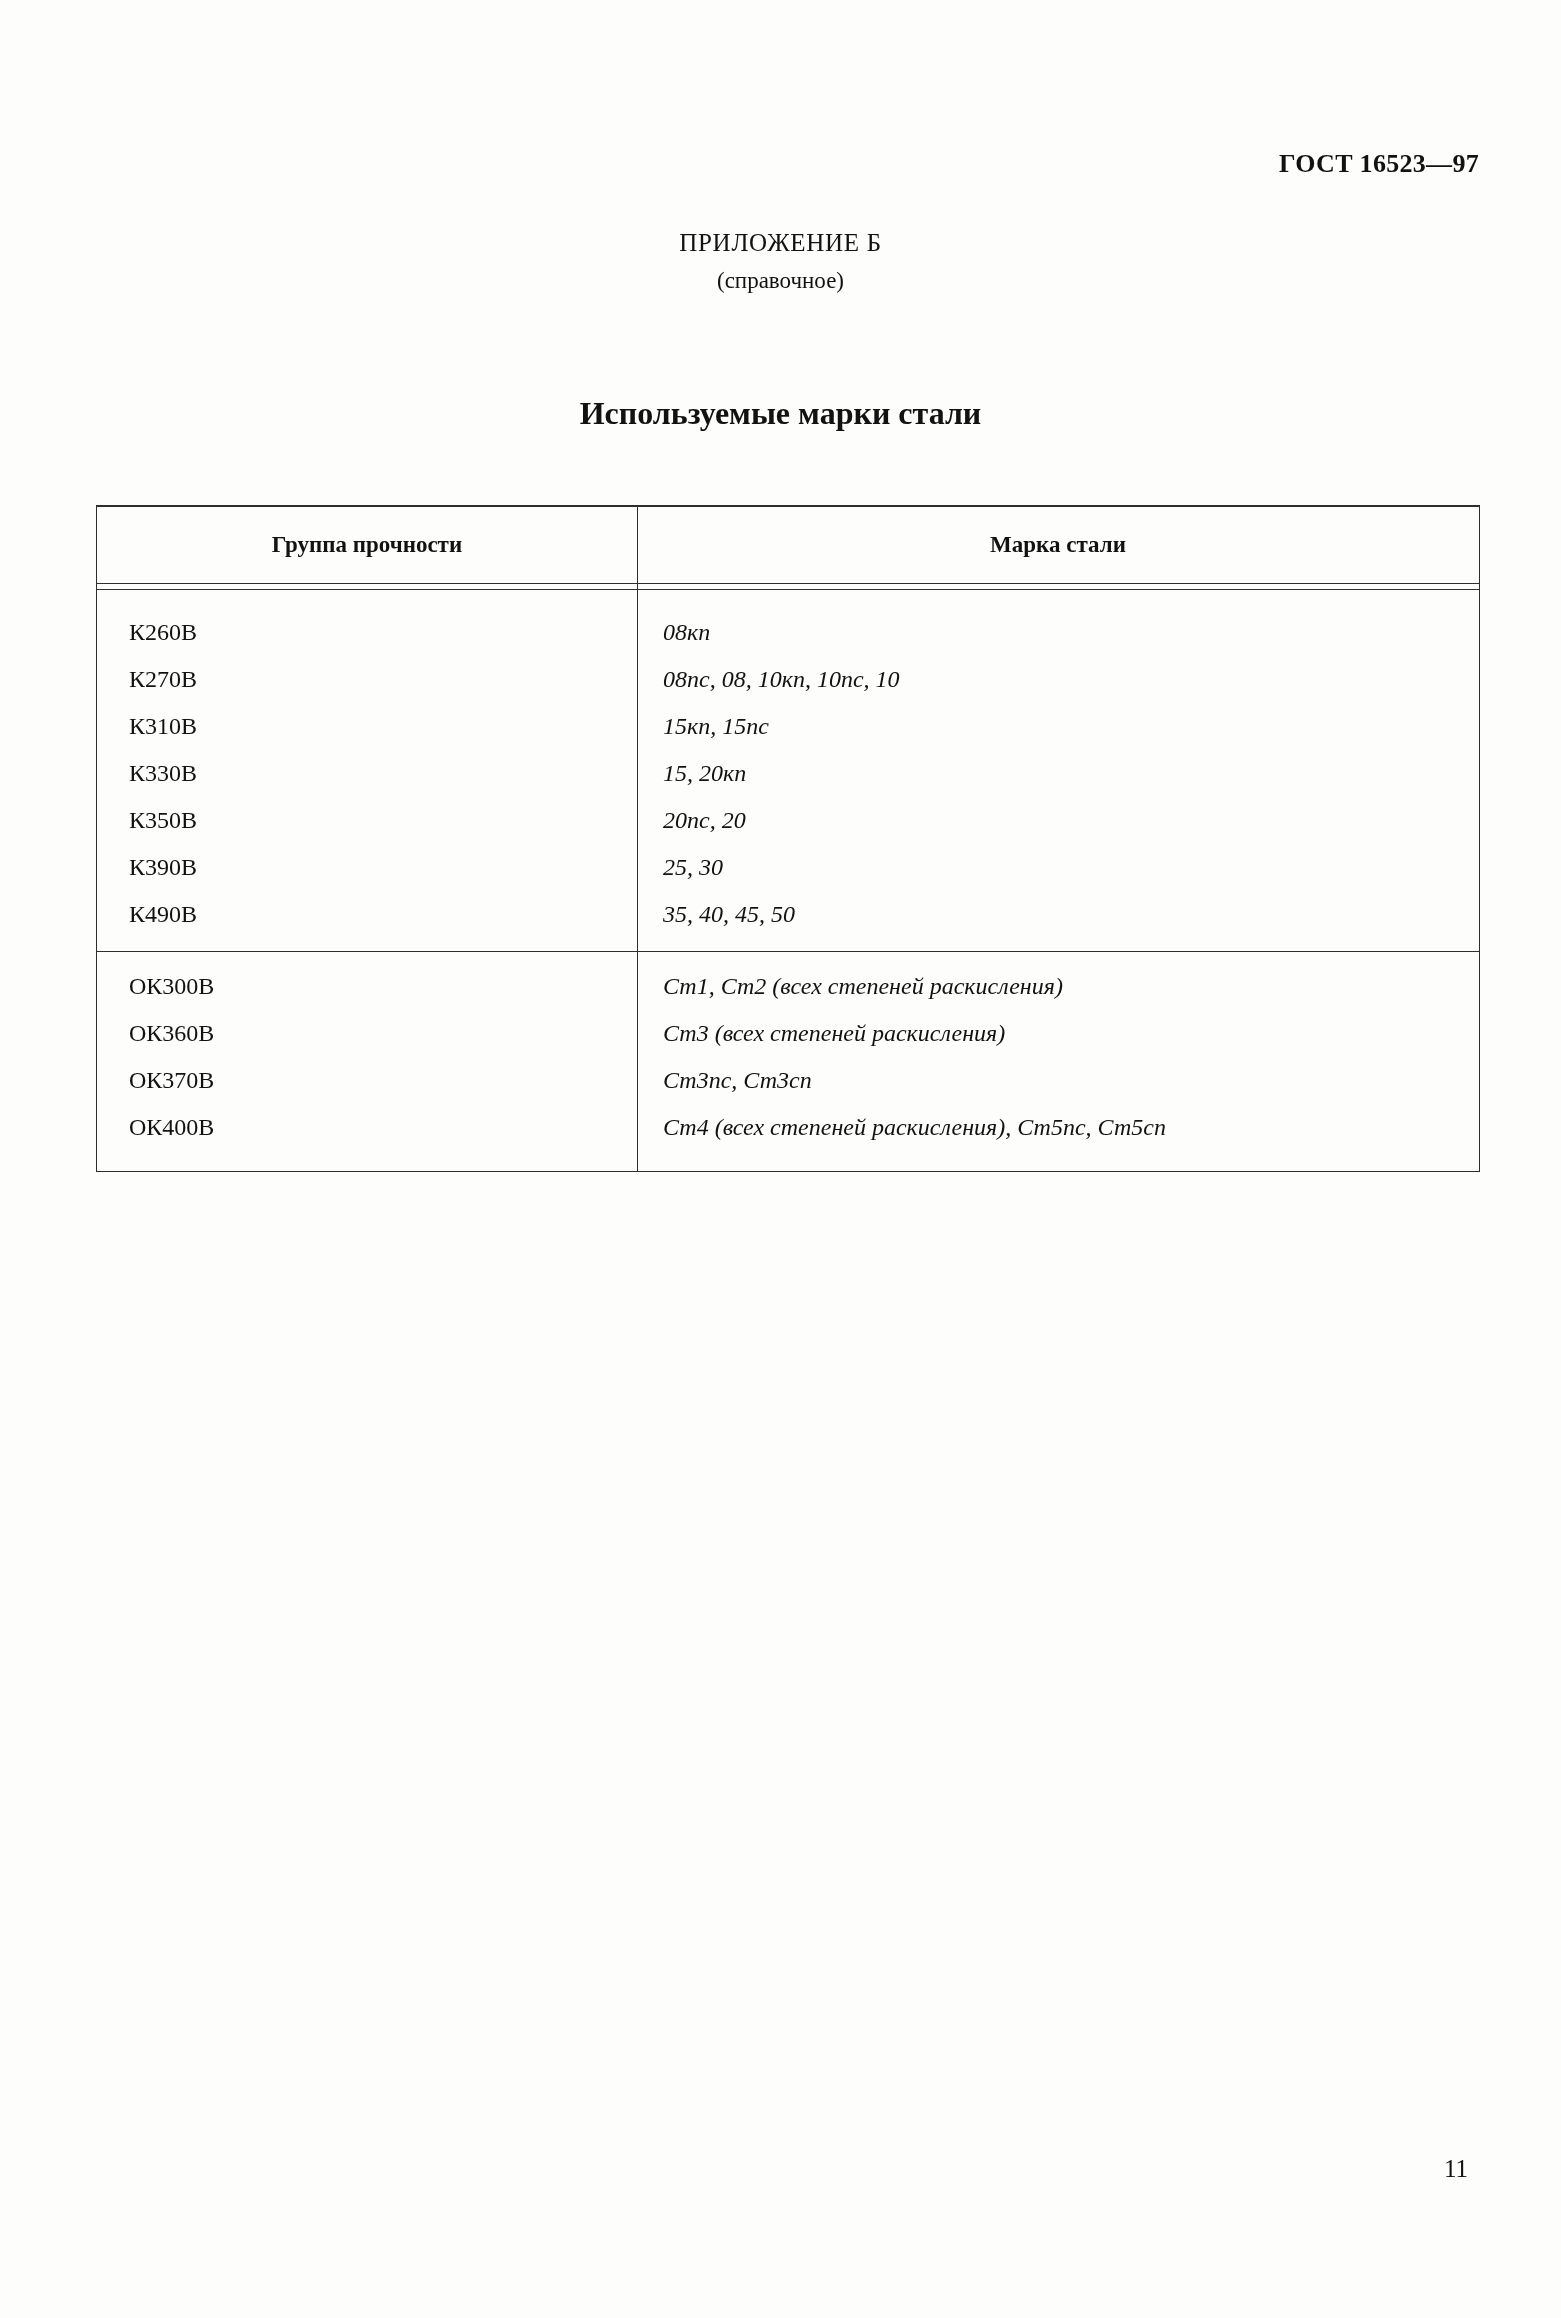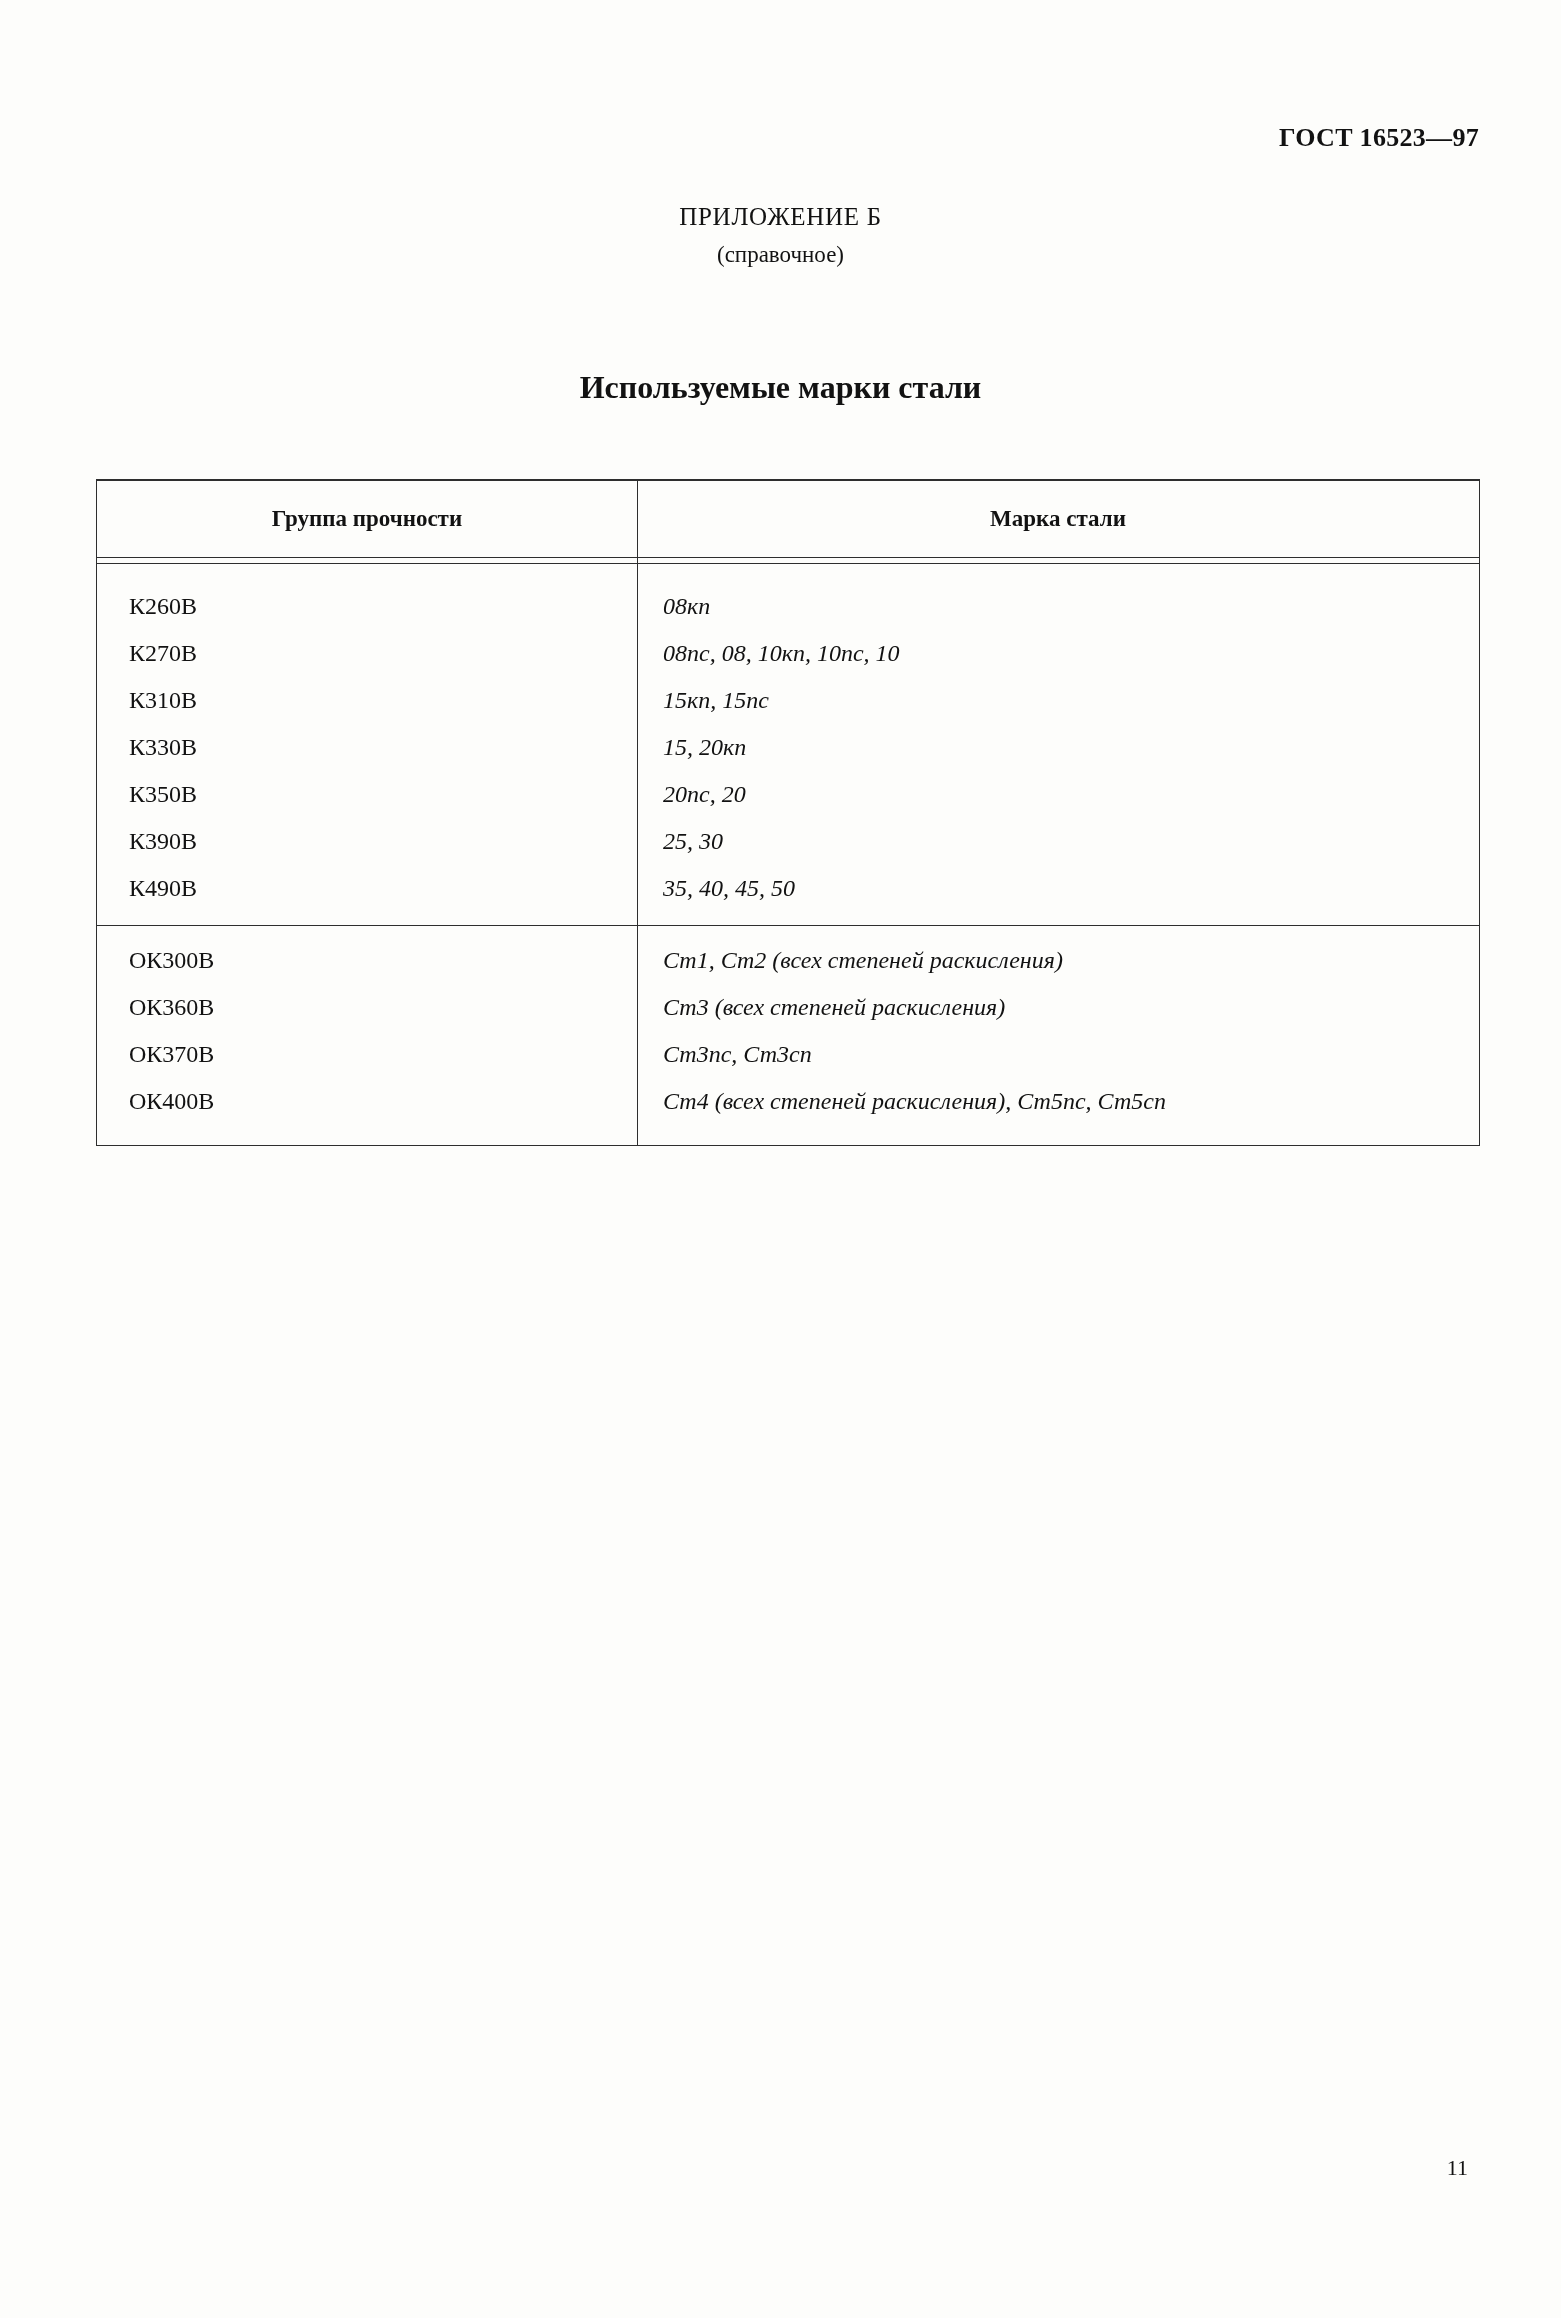--- a/index.html
+++ b/index.html
@@ -13,20 +13,21 @@
     color: #121212;
     overflow: hidden;
   }
   .gost-ref {
     padding-top: 123px;
     padding-right: 82px;
     text-align: right;
     font-weight: bold;
     font-size: 26px;
     letter-spacing: 0.3px;
+    margin-top: 26px;
   }
   .appendix-title {
     margin-top: 50px;
     text-align: center;
     font-size: 25px;
     letter-spacing: 0.7px;
   }
   .appendix-note {
     margin-top: 10.8px;
     text-align: center;
@@ -82,21 +83,21 @@
     height: 47px;
     align-items: center;
     font-size: 24px;
   }
   .td.col-left { padding-left: 32px; text-align: left; }
   .td.col-right { padding-left: 26px; text-align: left; font-style: italic; }
   .page-number {
     position: absolute;
     top: 2155px;
     right: 93px;
-    font-size: 22px;
+    font-size: 25px;
   }
 </style>
 </head>
 <body>
 
 <div class="page">
 
   <div class="gost-ref">ГОСТ 16523—97</div>
 
   <div class="appendix-title">ПРИЛОЖЕНИЕ Б</div>

